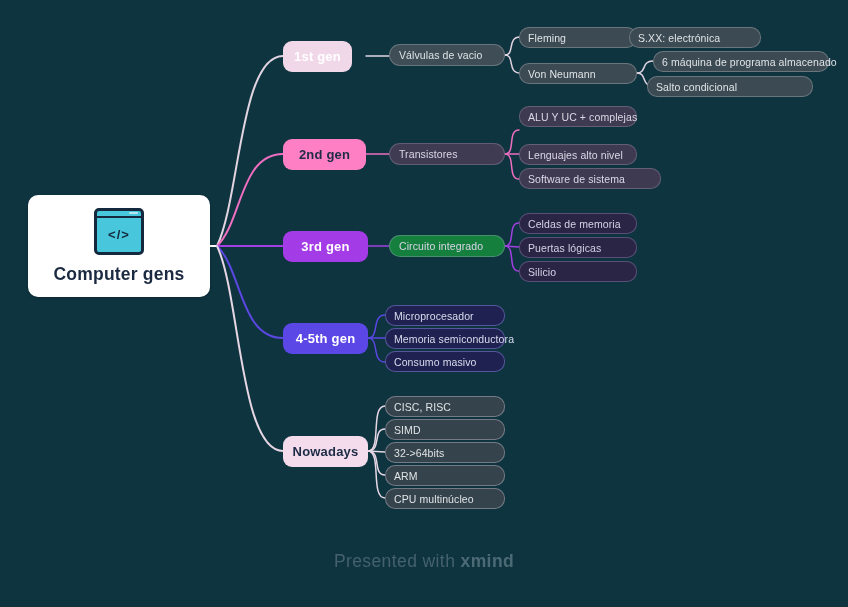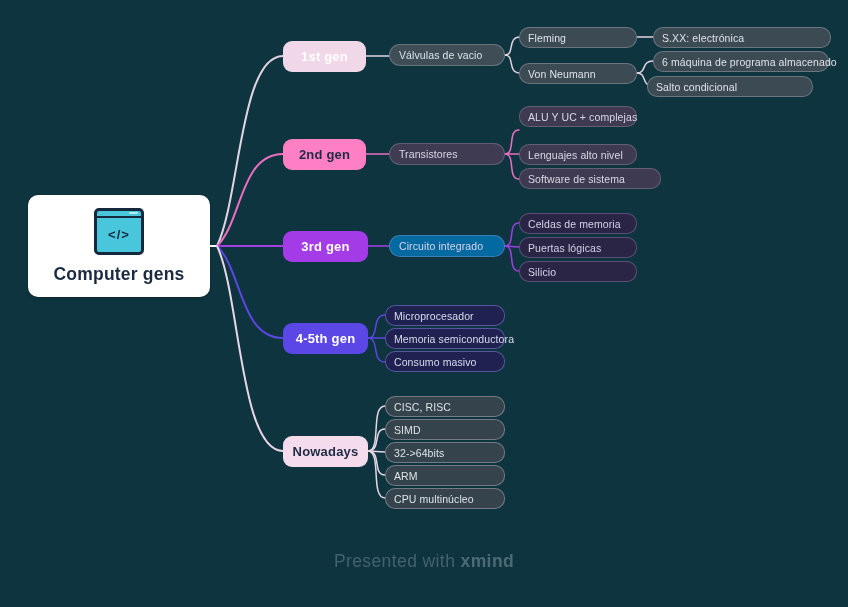--- a/index.html
+++ b/index.html
@@ -17,21 +17,21 @@
   .root-icon{width:44px;height:35px;background:#47c6dc;border:3px solid #14293d;border-radius:5px;
              position:relative;display:flex;align-items:center;justify-content:center;padding-top:6px;}
   .root-icon::before{content:"";position:absolute;top:5px;left:0;right:0;height:0;border-top:2.5px solid #14293d;}
   .root-icon::after{content:"";position:absolute;top:1.5px;right:3px;width:9px;height:2px;background:rgba(255,255,255,.6);border-radius:1px;}
   .icon-glyph{font-size:13px;font-weight:700;color:#14293d;letter-spacing:1px;}
   .root-label{font-size:17.5px;font-weight:600;color:#1b2a41;letter-spacing:.2px;}
 
   
   .gen{height:31px;border-radius:9px;display:flex;align-items:center;justify-content:center;
        font-size:13px;font-weight:700;letter-spacing:.2px;}
-  #g1{left:283px;top:41px;width:83px;}
+  #g1{left:283px;top:41px;width:69px;}
   #g2{left:283px;top:139px;width:83px;}
   #g3{left:283px;top:231px;width:85px;}
   #g4{left:283px;top:323px;width:85px;}
   #g5{left:283px;top:436px;width:85px;}
 
   
   .l2{height:22px;border-radius:11px;display:flex;align-items:center;padding:0 9px;
       font-size:10.5px;letter-spacing:.1px;}
   #valvulas{left:389px;top:44px;width:116px;color:#dde3e5;border:1px solid rgba(255,255,255,.22);}
   #transistores{left:389px;top:143px;width:116px;color:#dcd7e6;border:1px solid rgba(235,225,250,.2);}
@@ -41,21 +41,21 @@
   .pill{height:21px;border-radius:10px;display:flex;align-items:center;padding:0 8px;
         font-size:10.5px;letter-spacing:.1px;}
   .b1{color:#dfe3e6;border:1px solid rgba(255,255,255,.24);}
   .b2{color:#dcd8e6;border:1px solid rgba(235,225,250,.22);}
   .b3{color:#d6d1e6;border:1px solid rgba(200,180,240,.3);}
   .b4{color:#dadcee;border:1px solid rgba(140,140,230,.5);}
   .b5{color:#dfe3e6;border:1px solid rgba(240,225,238,.35);}
 
   #fleming{left:519px;top:27px;width:118px;}
   #vonneumann{left:519px;top:63px;width:118px;}
-  #sxx{left:653px;top:27px;width:178px;}
+  #sxx{left:629px;top:27px;width:132px;}
   #maquina{left:653px;top:51px;width:176px;}
   #salto{left:647px;top:76px;width:166px;}
 
   #alu{left:519px;top:106px;width:118px;}
   #lenguajes{left:519px;top:144px;width:118px;}
   #software{left:519px;top:168px;width:142px;}
 
   #celdas{left:519px;top:213px;width:118px;}
   #puertas{left:519px;top:237px;width:118px;}
   #silicio{left:519px;top:261px;width:118px;}
@@ -128,21 +128,21 @@
   </div>
 
   <div id="g1" class="node gen" style="background: rgb(241, 216, 232); color: rgb(255, 255, 255);">1st gen</div>
   <div id="g2" class="node gen" style="background: rgb(254, 127, 196); color: rgb(29, 43, 69);">2nd gen</div>
   <div id="g3" class="node gen" style="background: rgb(163, 59, 230); color: rgb(255, 255, 255);">3rd gen</div>
   <div id="g4" class="node gen" style="background: rgb(91, 71, 230); color: rgb(255, 255, 255);">4-5th gen</div>
   <div id="g5" class="node gen" style="background: rgb(244, 220, 236); color: rgb(29, 43, 69);">Nowadays</div>
 
   <div id="valvulas" class="node l2" style="background: rgb(62, 77, 86);">Válvulas de vacio</div>
   <div id="transistores" class="node l2" style="background: rgb(63, 59, 83);">Transistores</div>
-  <div id="circuito" class="node l2" style="background: #0369a1;">Circuito integrado</div>
+  <div id="circuito" class="node l2" style="background: #15803d;">Circuito integrado</div>
 
   <div id="fleming" class="node pill b1" style="background: rgb(60, 74, 83);">Fleming</div>
   <div id="vonneumann" class="node pill b1" style="background: rgb(60, 74, 83);">Von Neumann</div>
   <div id="sxx" class="node pill b1" style="background: rgb(60, 74, 83);">S.XX: electrónica</div>
   <div id="maquina" class="node pill b1" style="background: rgb(60, 74, 83);">6 máquina de programa almacenado</div>
   <div id="salto" class="node pill b1" style="background: rgb(60, 74, 83);">Salto condicional</div>
 
   <div id="alu" class="node pill b2" style="background: rgb(62, 58, 82);">ALU Y UC + complejas</div>
   <div id="lenguajes" class="node pill b2" style="background: rgb(62, 58, 82);">Lenguajes alto nivel</div>
   <div id="software" class="node pill b2" style="background: rgb(62, 58, 82);">Software de sistema</div>

